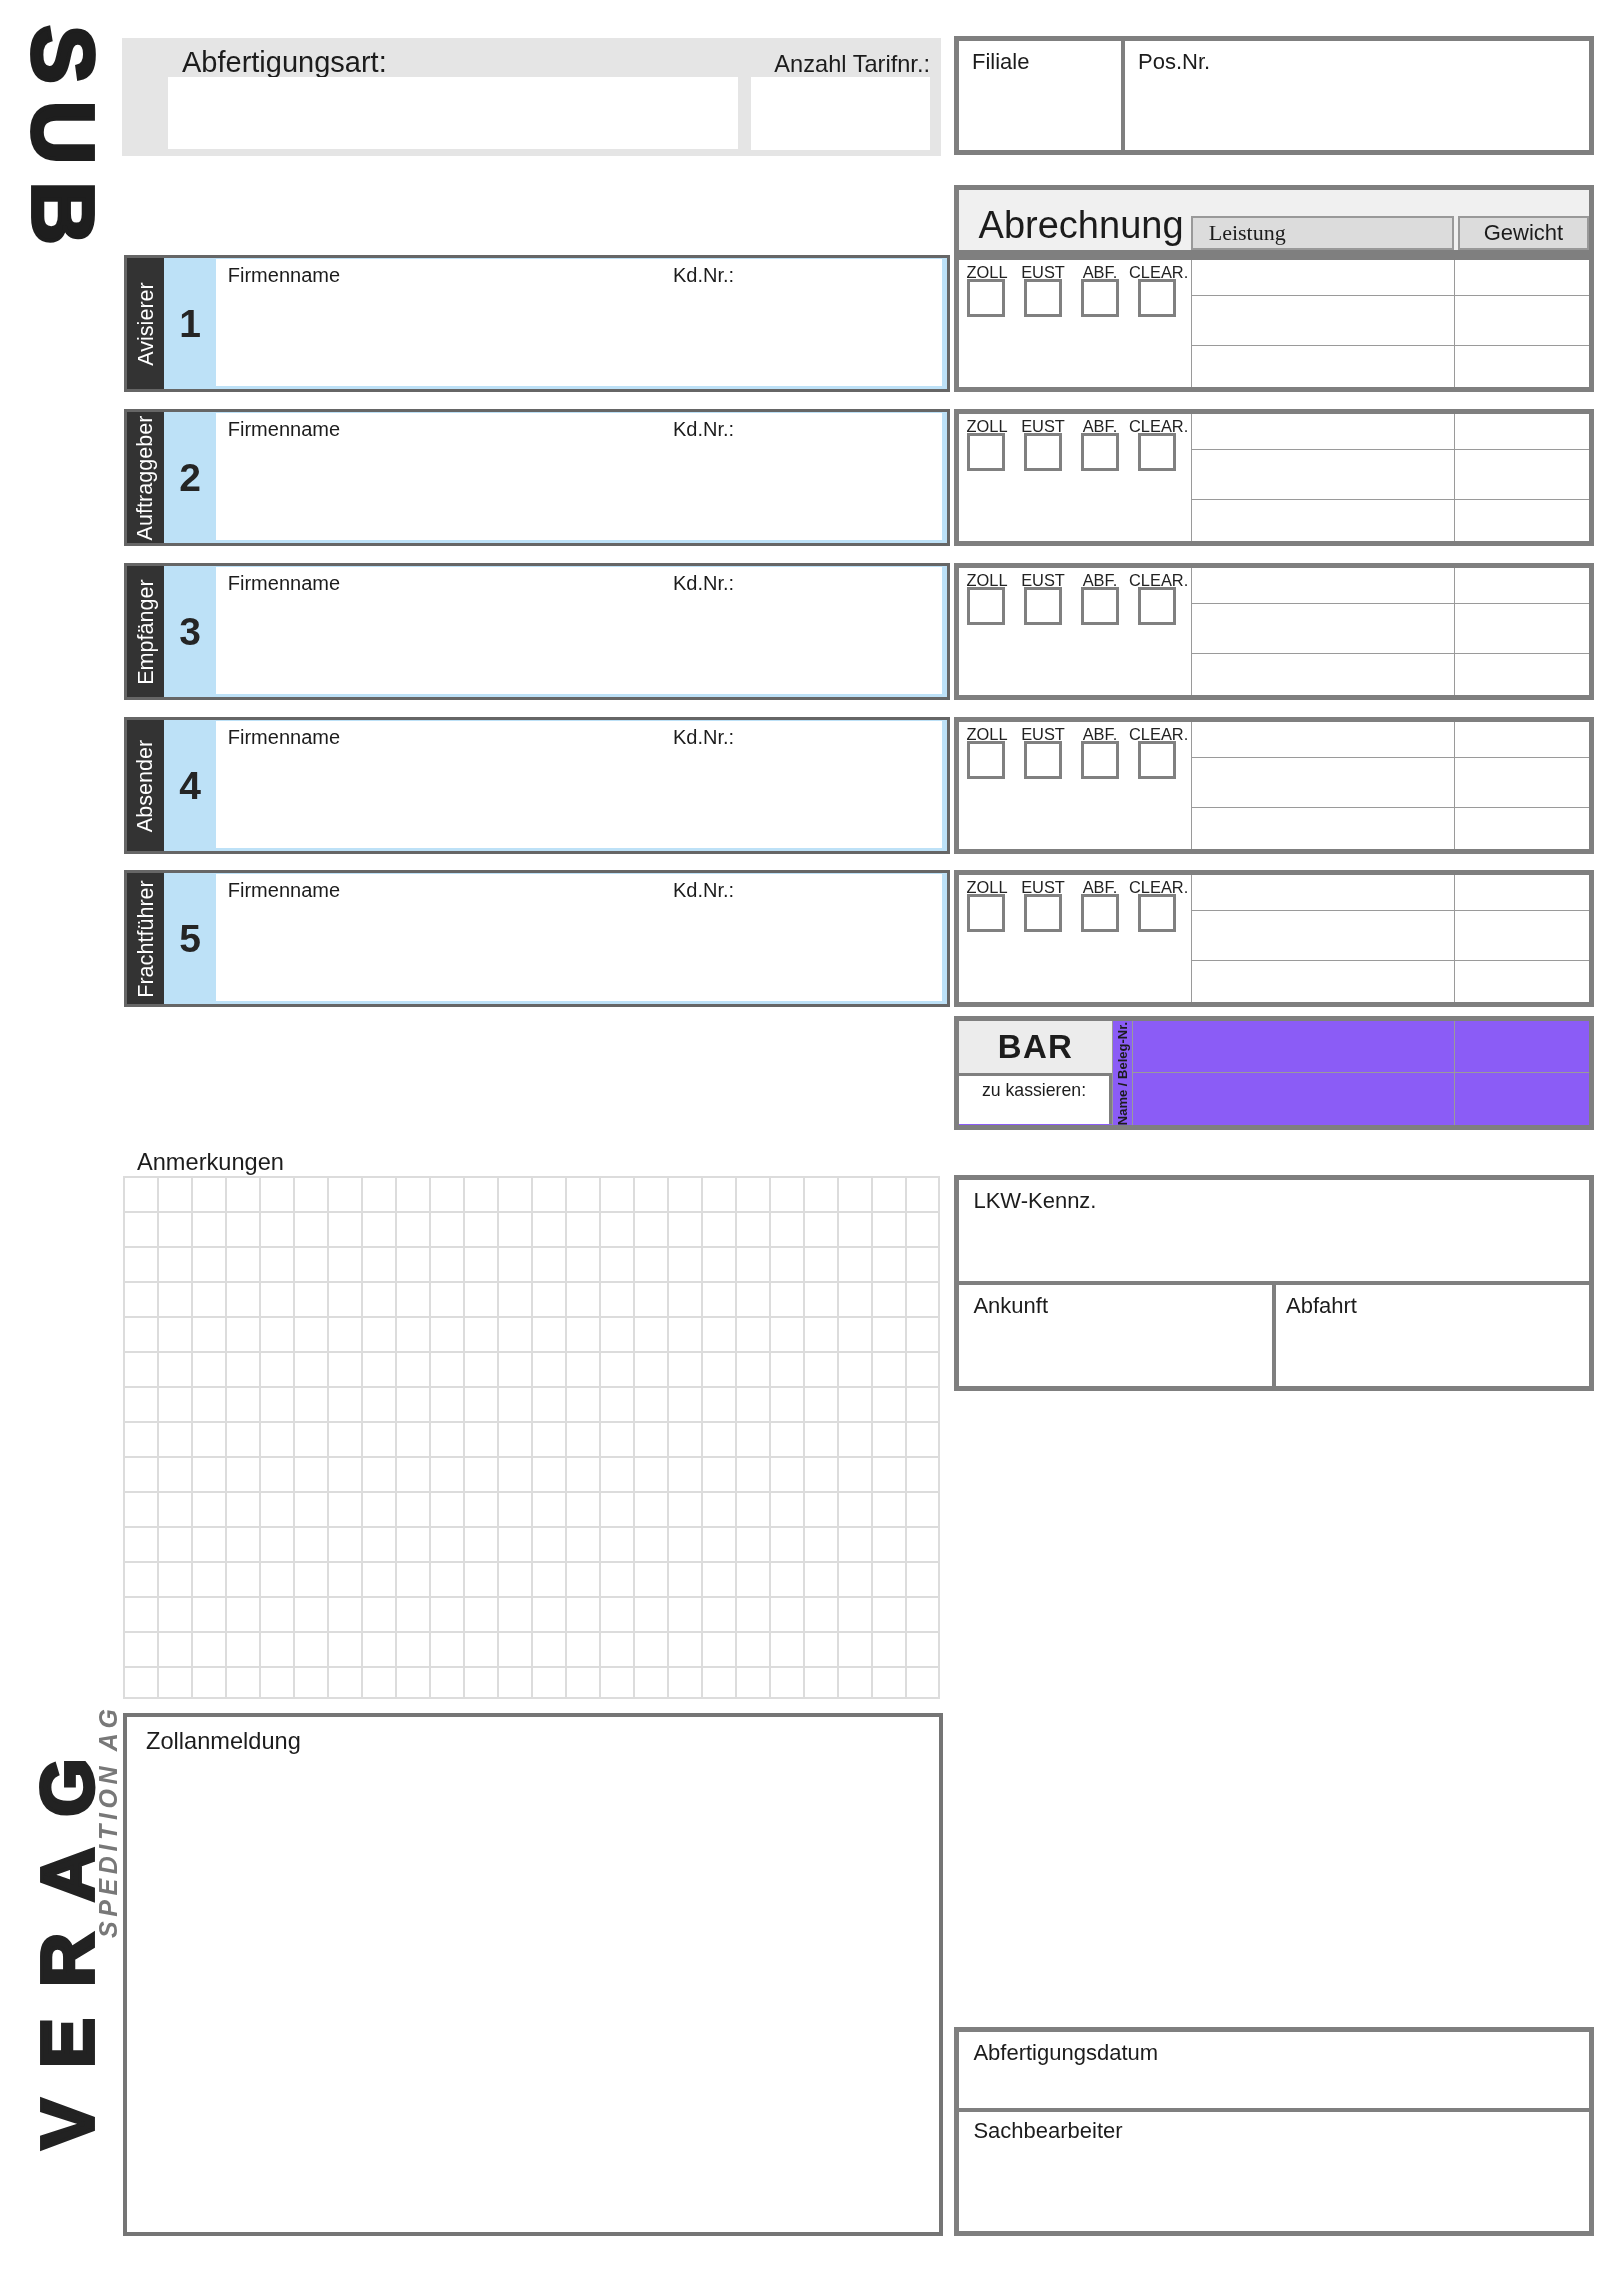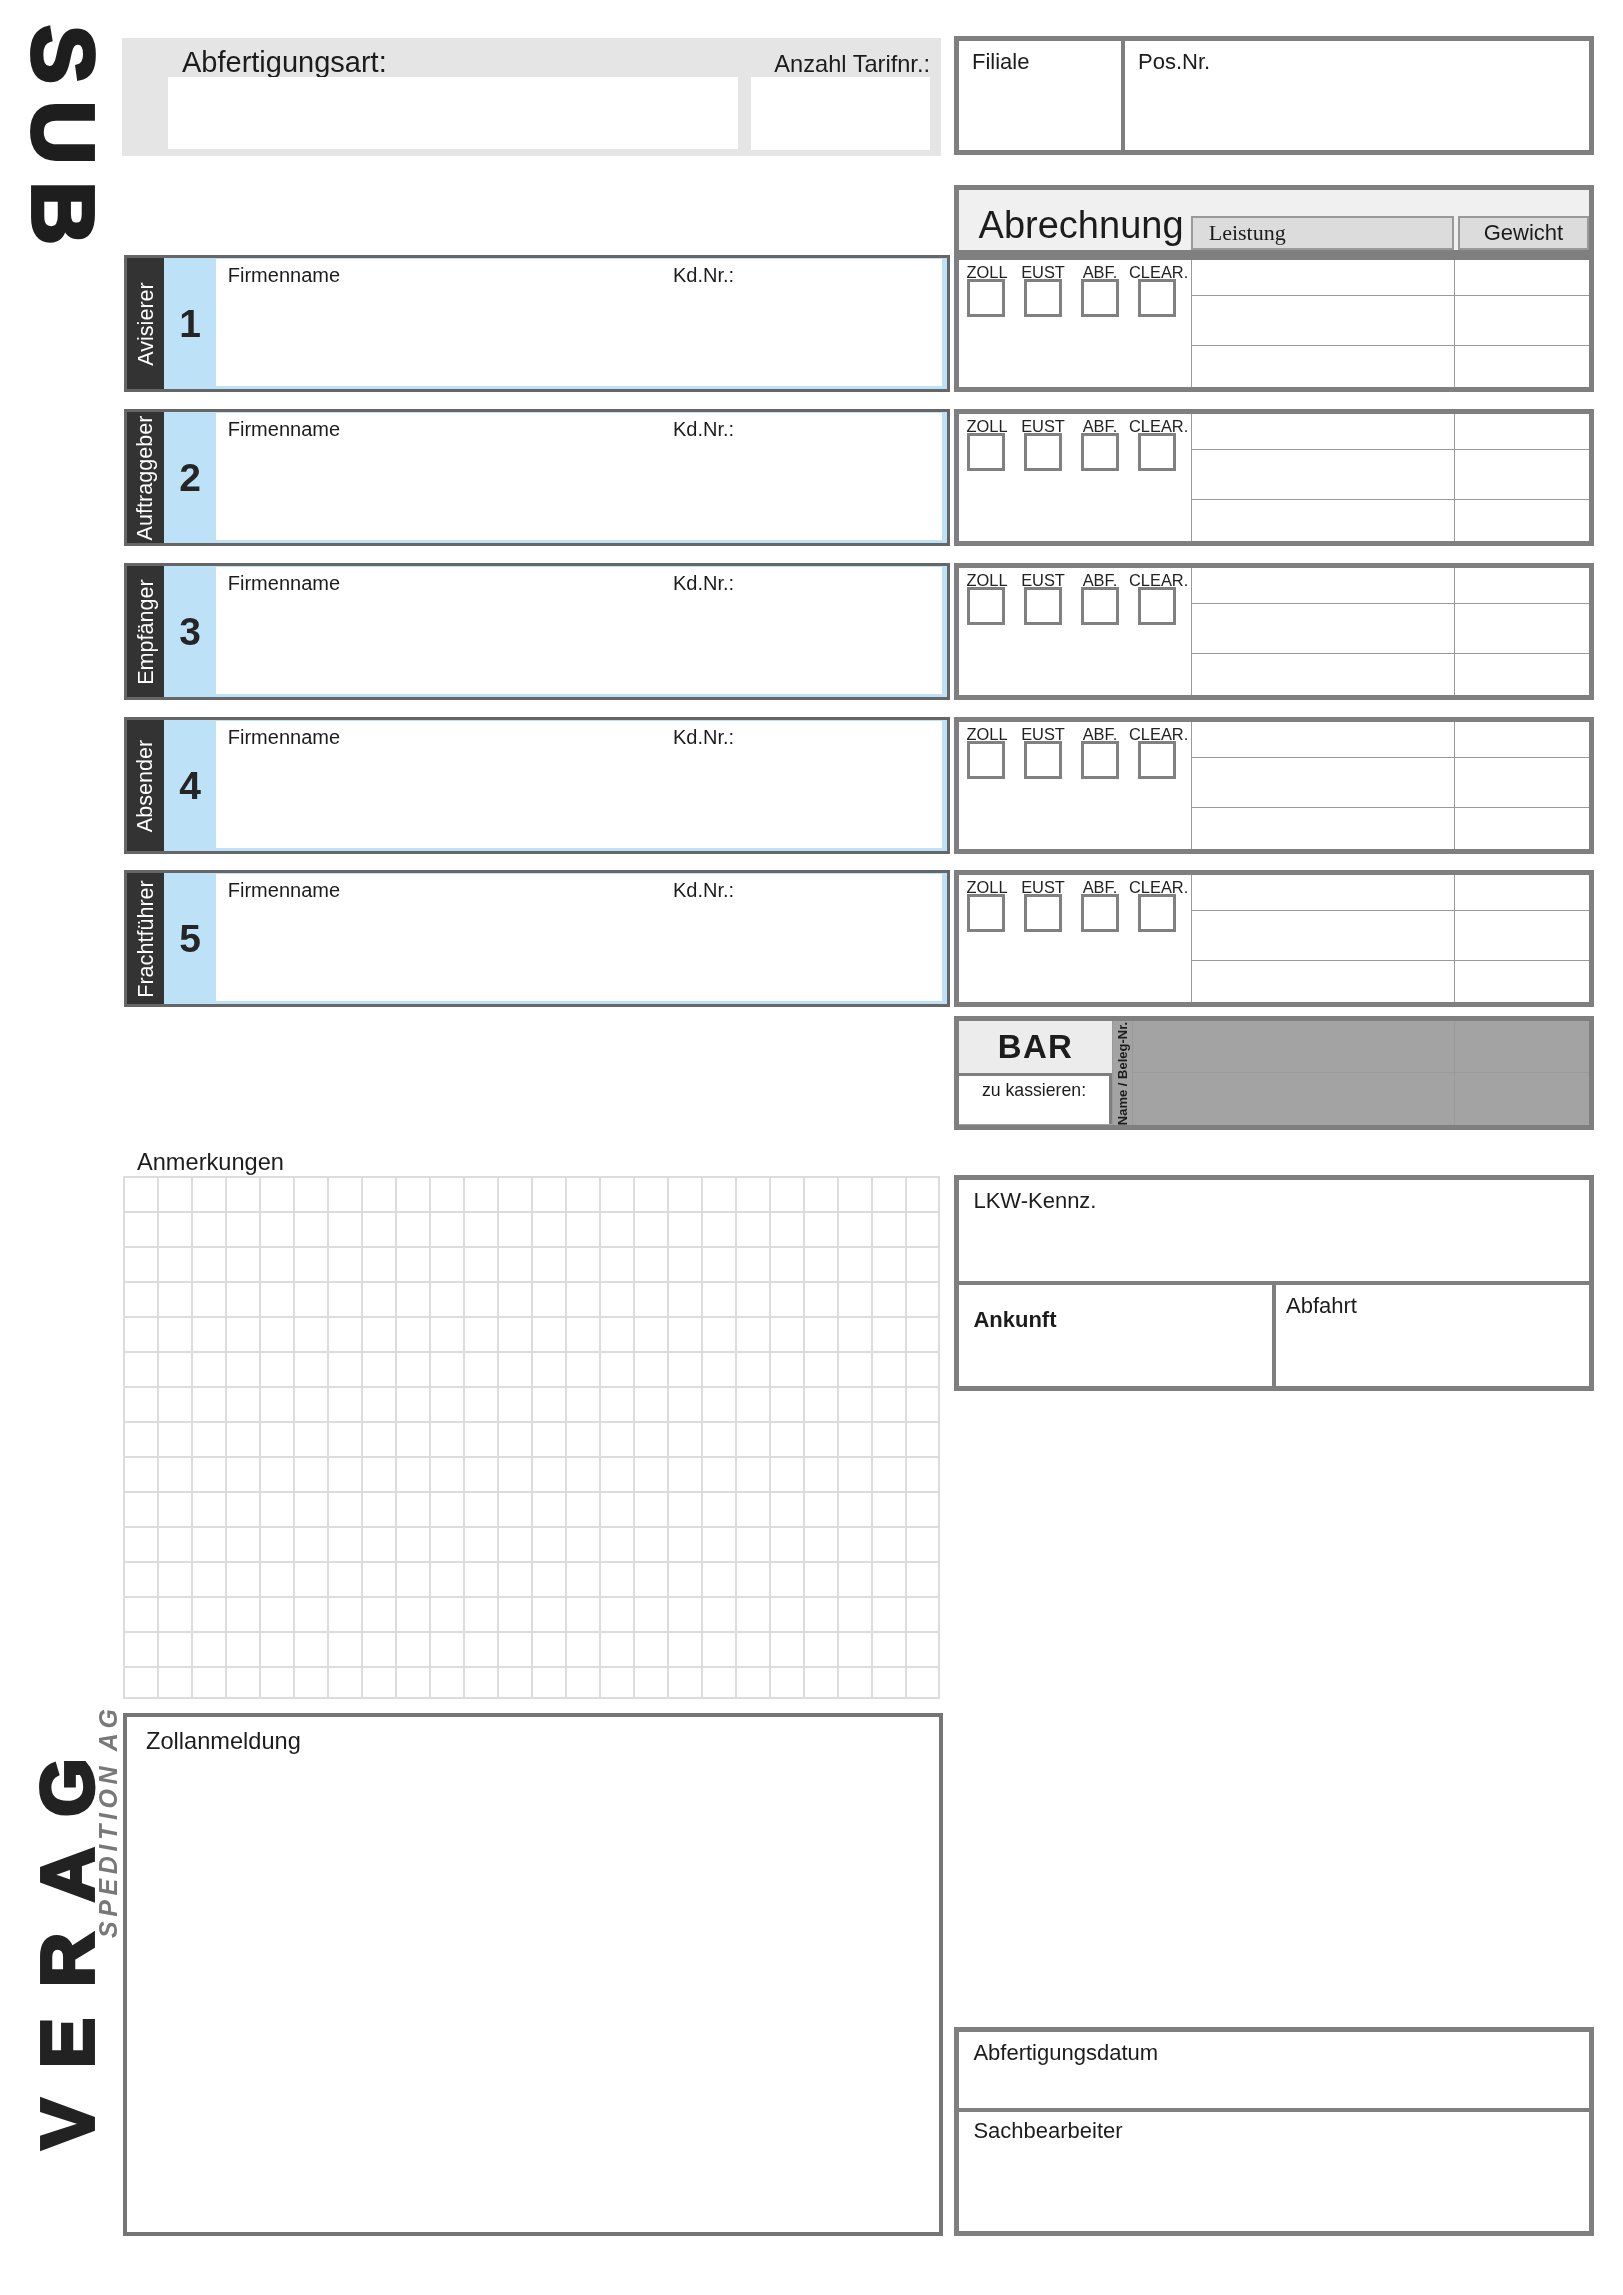--- a/index.html
+++ b/index.html
@@ -51,21 +51,21 @@
   .cb-label{position:absolute;top:2.6px;width:56px;text-align:center;font-size:16.4px;color:#222222;}
   .cb-box{position:absolute;top:19px;width:38px;height:38px;border:3.9px solid #808080;background:#ffffff;box-sizing:border-box;}
   .cb-l0{left:0px;} .cb-l1{left:56px;} .cb-l2{left:113px;} .cb-l3{left:170px;}
   .cb-b0{left:7.9px;} .cb-b1{left:65px;} .cb-b2{left:122px;} .cb-b3{left:179px;}
   .vline{position:absolute;width:1.3px;background:#9a9a9a;top:0;bottom:0;}
   .hline{position:absolute;height:1.3px;background:#9a9a9a;}
   .v-l{left:232px;} .v-b{left:495px;}
   .h-1{top:35px;left:232px;right:0;} .h-2{top:85px;left:232px;right:0;}
   .cell{position:absolute;background:transparent;}
   
-  .bar-section{position:absolute;left:954px;top:1016px;width:640px;height:114px;border:5.2px solid #7f7f7f;background:#a3a3a3;box-sizing:border-box;}
+  .bar-section{position:absolute;left:954px;top:1016px;width:640px;height:114px;border:5.2px solid #7f7f7f;background:#8b5cf6;box-sizing:border-box;}
   .bar-title{position:absolute;left:0;top:0;width:153px;height:52px;background:#ececec;display:flex;align-items:center;justify-content:center;font-size:33px;font-weight:bold;letter-spacing:1.3px;}
   .kassieren-box{position:absolute;left:0;top:52px;width:153px;height:51px;border-top:3.9px solid #7f7f7f;border-right:3.9px solid #7f7f7f;background:#ffffff;box-sizing:border-box;text-align:center;}
   .kassieren-label{display:inline-block;margin-top:3.9px;font-size:17.7px;}
   .name-strip{position:absolute;left:153px;top:0;bottom:0;width:21px;border-left:1.3px solid #9a9a9a;border-right:1.3px solid #9a9a9a;box-sizing:border-box;display:flex;align-items:center;justify-content:center;}
   .name-text{transform:rotate(-90deg);white-space:nowrap;font-size:13px;font-weight:bold;}
   .bar-h{top:51px;left:174px;right:0;}
   
   .anm-label{position:absolute;left:137px;top:1149px;font-size:23.6px;}
   .anm-grid{
     position:absolute;left:123px;top:1176px;width:817px;height:523px;
@@ -286,21 +286,21 @@
     <div class="cell" style="left:496px;top:52px;width:133px;height:51px;"></div>
   </div>
 
   <div class="anm-label">Anmerkungen</div>
   <div class="anm-grid"></div>
 
   <div class="rbox lkw-box">
     <div class="rlabel" style="left:14.4px;top:7.9px;">LKW-Kennz.</div>
     <div class="hdiv" style="top:101px;"></div>
     <div class="vdiv" style="left:313px;top:105px;bottom:0;"></div>
-    <div class="rlabel" style="left:14.4px;top:127px;font-weight:bold;">Ankunft</div>
+    <div class="rlabel" style="left:14.4px;top:113px;">Ankunft</div>
     <div class="rlabel" style="left:327px;top:113px;">Abfahrt</div>
   </div>
 
 
   <div class="zoll-box">
     <div class="zoll-label">Zollanmeldung</div>
   </div>
 
   <div class="rbox datum-box">
     <div class="rlabel" style="left:14.4px;top:7.9px;">Abfertigungsdatum</div>

